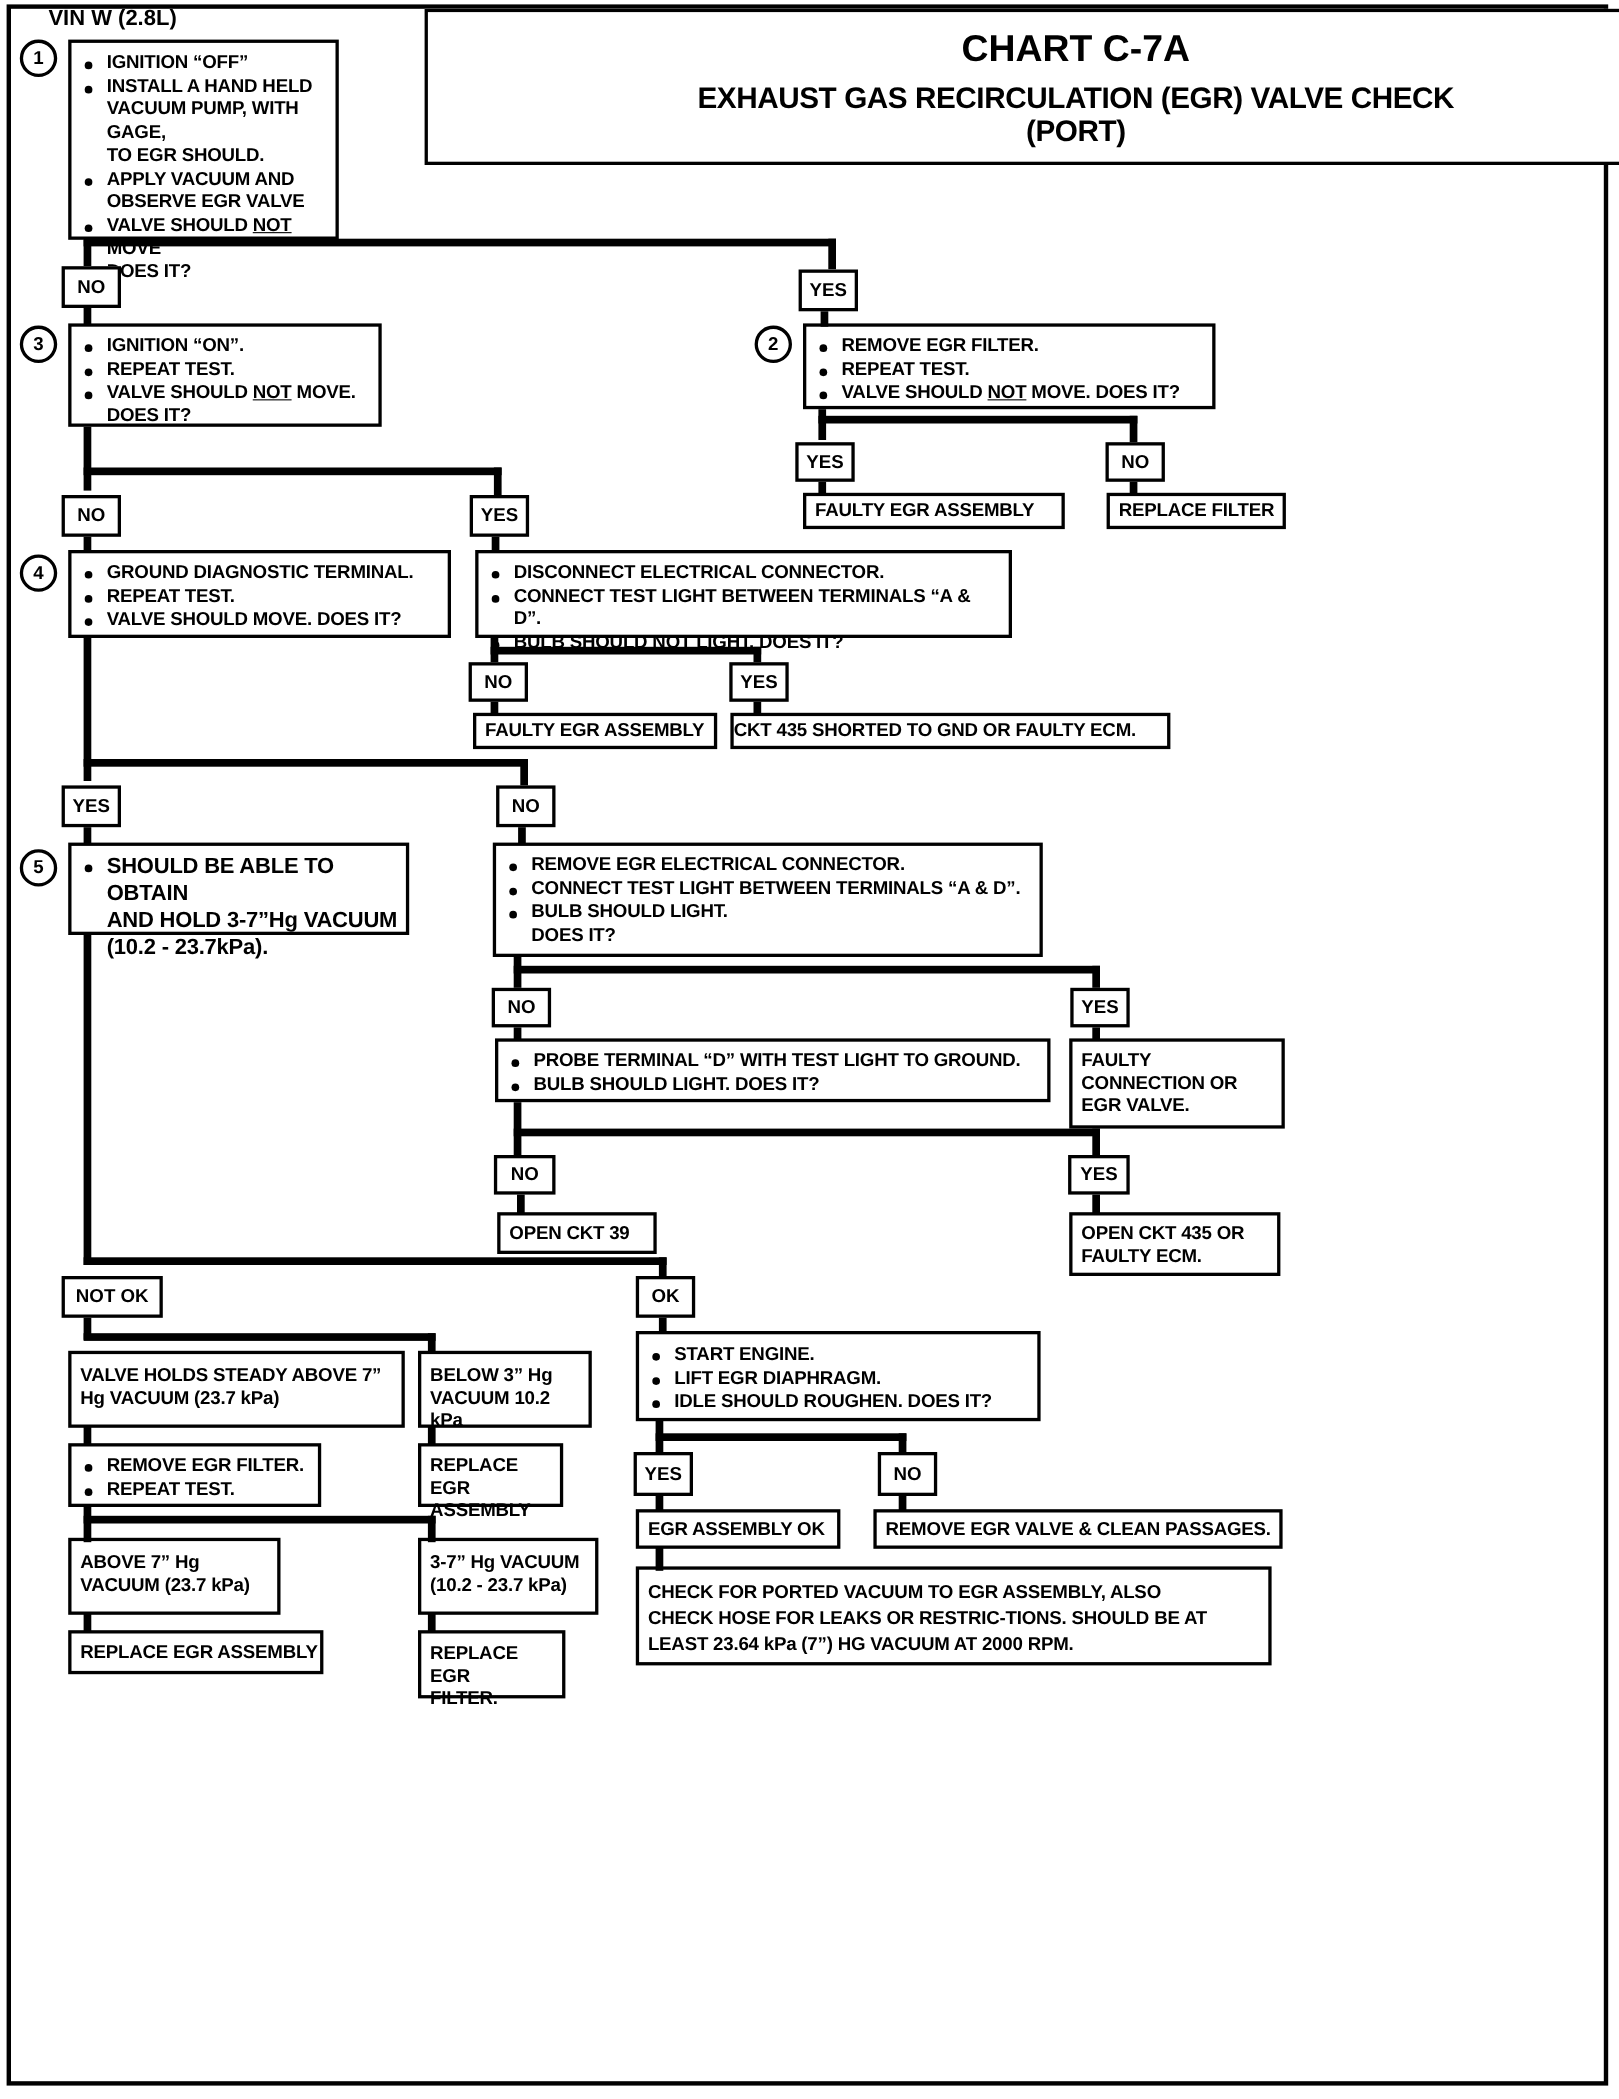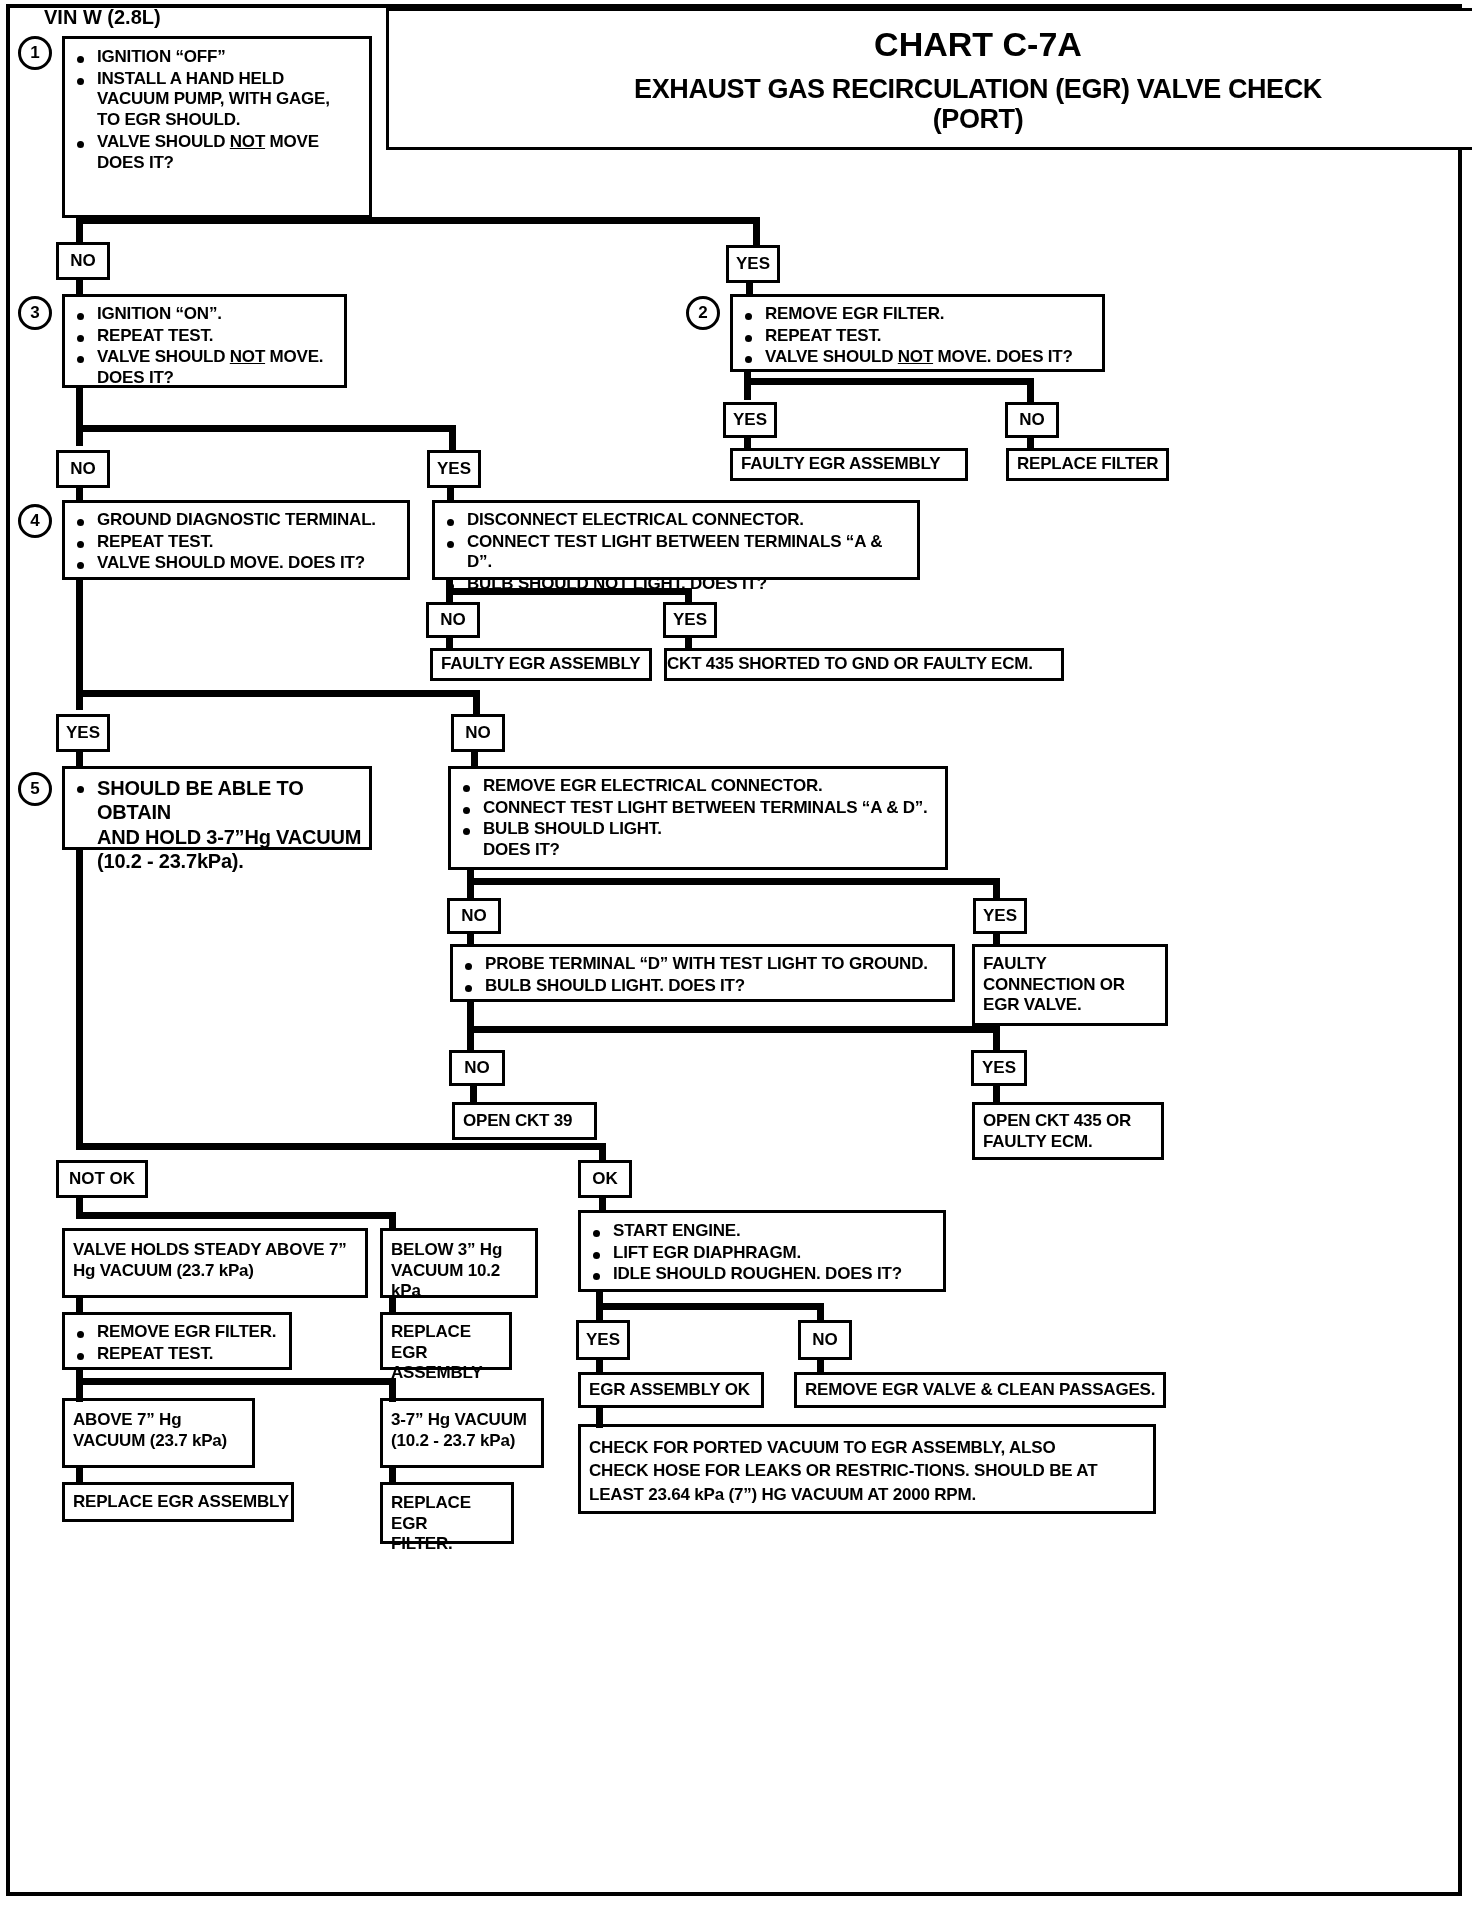--- a/index.html
+++ b/index.html
@@ -144,27 +144,31 @@
 
   <div id="title-block">
     <div id="chart-id">CHART C-7A</div>
     <div id="chart-title">
       <div>EXHAUST GAS RECIRCULATION (EGR) VALVE CHECK</div>
       <div>(PORT)</div>
     </div>
   </div>
 
   <div class="stepnum" style="left:18px; top:36px;">1</div>
-  <div class="box" style="left:62px; top:36px; width:310px; height:182px; font-size:17px; padding:8px 6px 6px 6px;">
+  <div class="box" style="left:62px; top:36px; width:246px; height:182px; font-size:17px; padding:8px 6px 6px 6px;">
     <ul class="bul">
       <li>IGNITION “OFF”</li>
       <li>
         <span>INSTALL A HAND HELD</span><br>
         <span>VACUUM PUMP, WITH GAGE,</span><br>
         <span>TO EGR SHOULD.</span>
+      </li>
+      <li>
+        <span>APPLY VACUUM AND</span><br>
+        <span>OBSERVE EGR VALVE</span>
       </li>
       <li>
         <span>VALVE SHOULD </span><u class="strong">NOT</u><span> MOVE</span><br>
         <span>DOES IT?</span>
       </li>
     </ul>
   </div>
 
   <div class="ln" style="left:76px; top:218px; width:7px; height:24px;"></div>
   <div class="ln" style="left:76px; top:217px; width:684px; height:7px;"></div>

